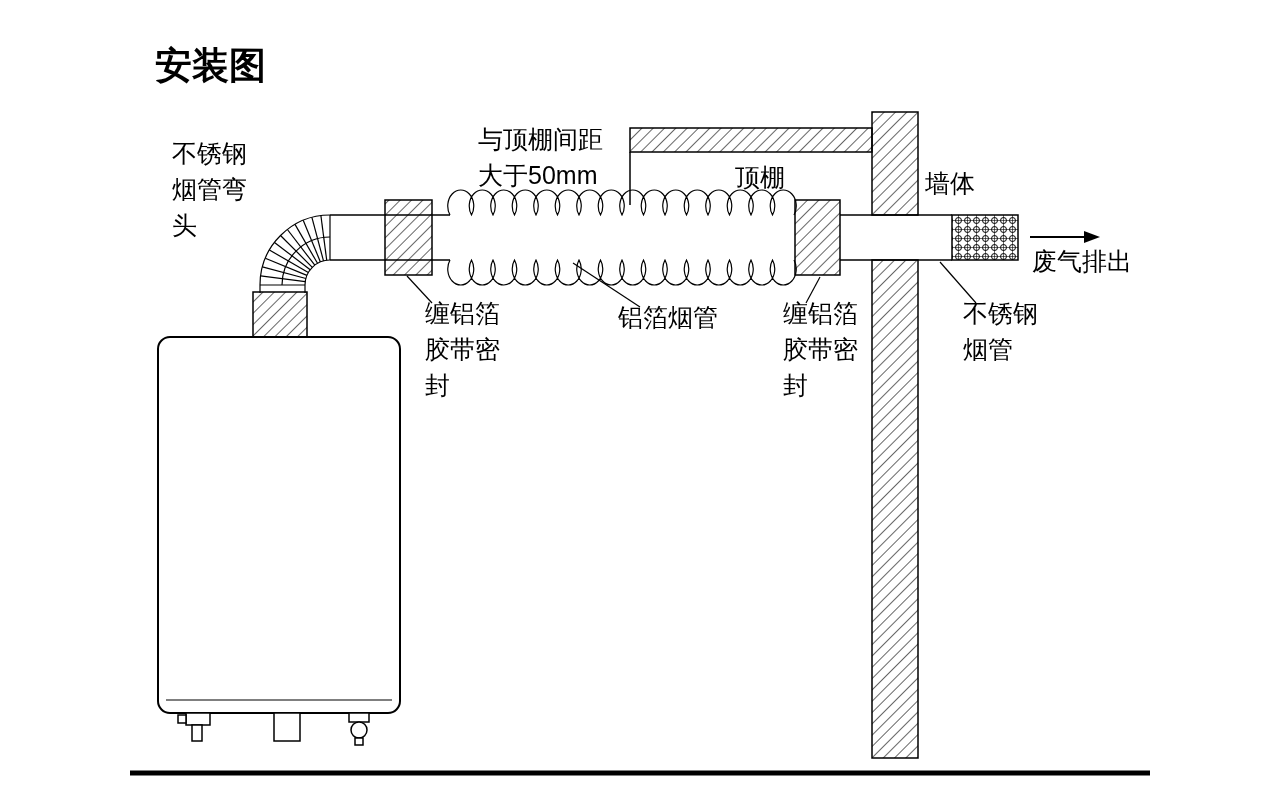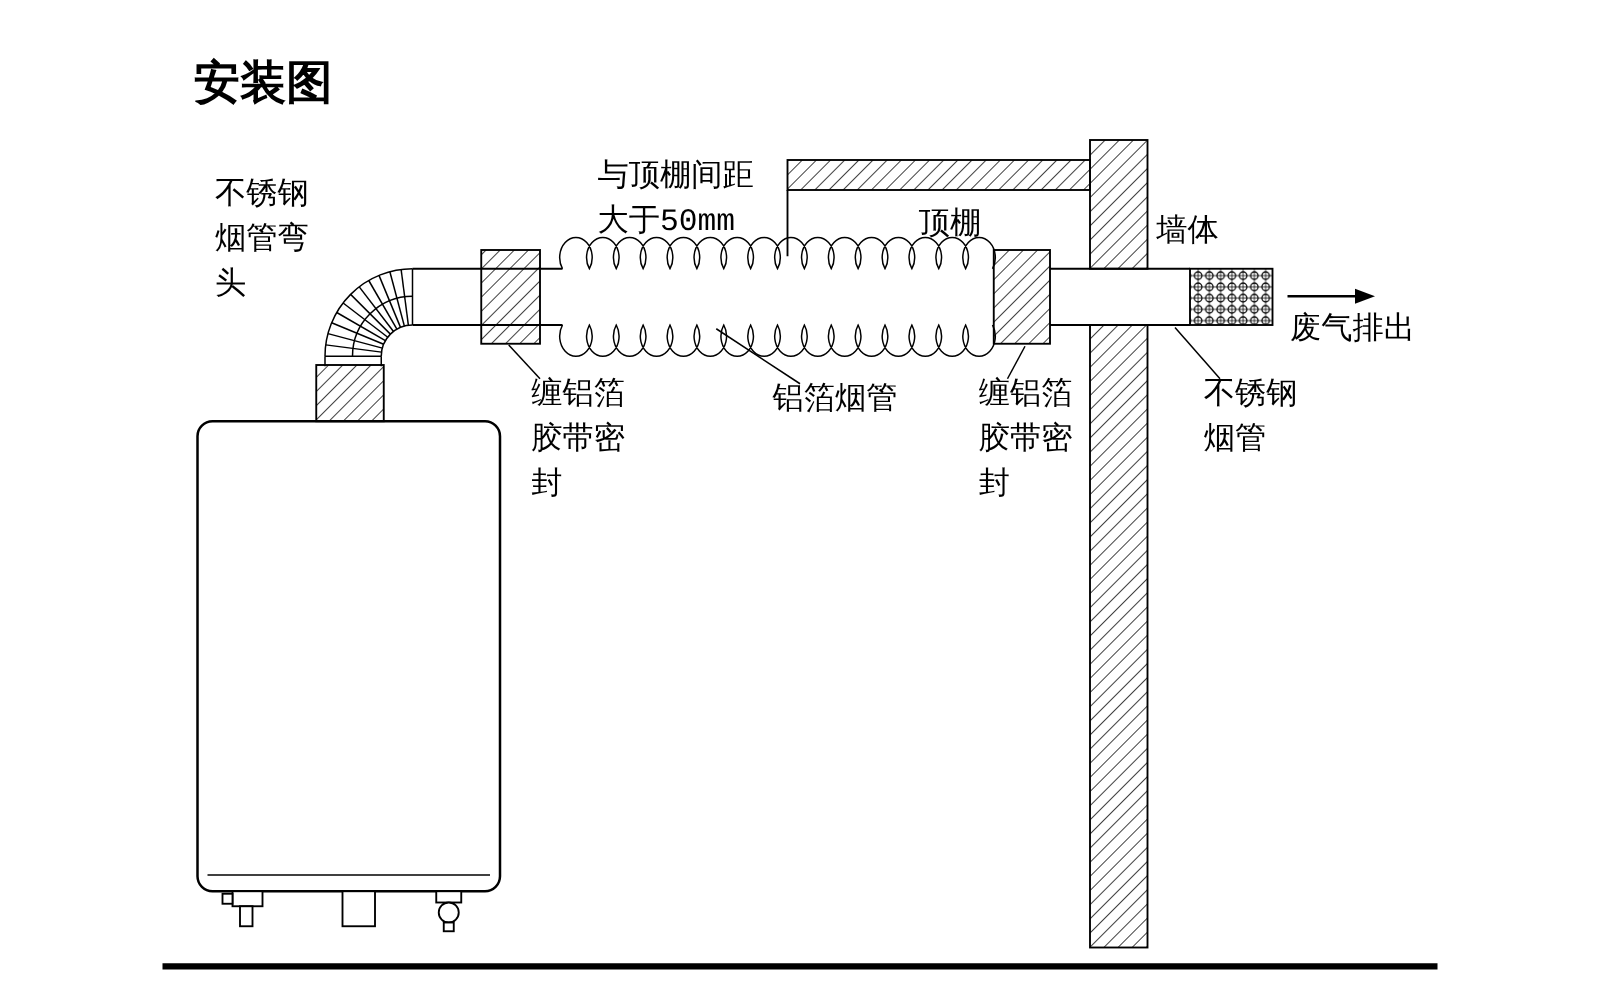--- a/index.html
+++ b/index.html
@@ -1,20 +1,20 @@
 <!DOCTYPE html>
 <html><head>
 <meta charset="utf-8">
 <style>
   html,body { margin:0; padding:0; background:#ffffff; }
   .stage {
     position:relative;
     width:1280px; height:800px;
     background:#ffffff;
-    font-family:Liberation Mono, monospace;
+    font-family:Liberation Sans, sans-serif;
     overflow:hidden;
   }
   svg { position:absolute; left:0; top:0; }
   text { fill:#000000; }
   .diagram-label { font-size:25px; }
   .diagram-title { font-size:37px; font-weight:bold; }
 </style>
 </head>
 <body>
 

